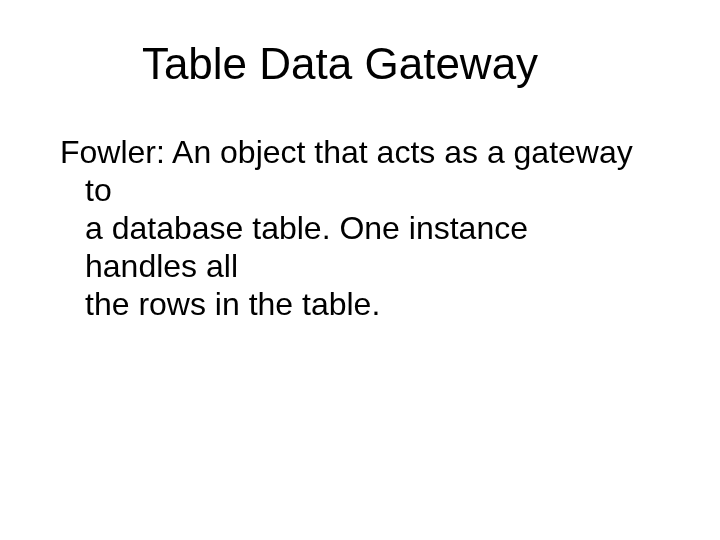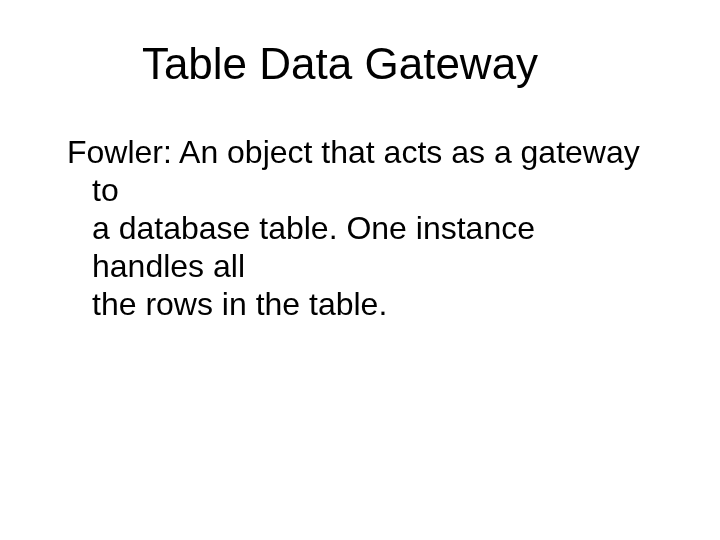--- a/index.html
+++ b/index.html
@@ -23,21 +23,21 @@
     width: 680px;
     text-align: center;
     font-size: 44px;
     font-weight: 400;
     line-height: 1;
     white-space: nowrap;
   }
 
   .body-text {
     position: absolute;
-    left: 15px;
+    left: 8px;
     width: 636px;
     font-size: 32px;
     font-weight: 400;
     line-height: 38px;
     
     padding-left: 77px;
     text-indent: -25px;
     white-space: pre-line;
   }
 

